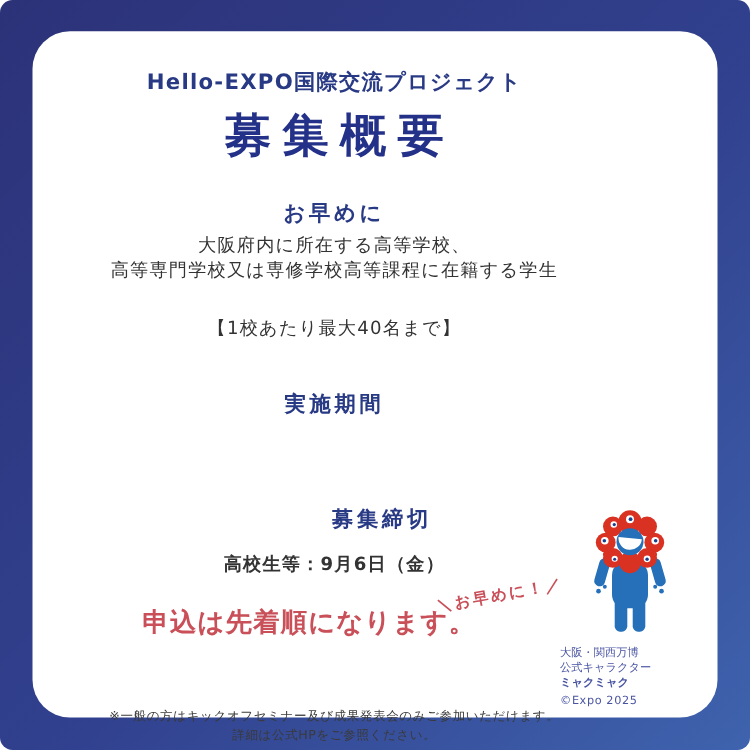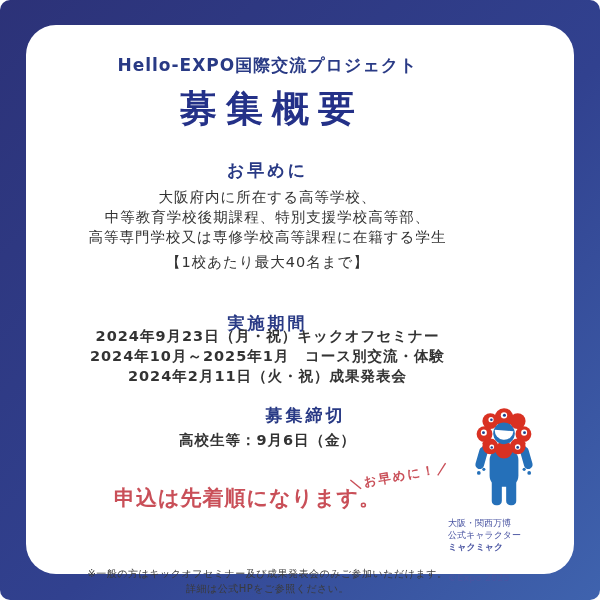--- a/index.html
+++ b/index.html
@@ -23,59 +23,53 @@
   .abs{position:absolute;left:0;width:535px;text-align:center;}
   .header-title{top:54px;font-size:17px;font-weight:700;color:var(--navy);letter-spacing:1px;}
   .main-title{top:84px;font-size:37px;font-weight:800;color:var(--title_navy);letter-spacing:9px;padding-left:9px;box-sizing:border-box;}
   .sec-heading{font-size:17px;font-weight:700;color:var(--navy);letter-spacing:3px;}
   .sec1-heading{top:159px;}
   .sec1-lines{top:187px;font-size:14.5px;font-weight:400;color:var(--body_text);line-height:20px;letter-spacing:1px;}
   .sec1-note{top:253px;font-size:14.5px;font-weight:400;color:var(--body_text);letter-spacing:1px;}
   .sec2-heading{top:312px;}
   .sec2-lines{top:326px;font-size:14.5px;font-weight:700;color:var(--body_text);line-height:20px;letter-spacing:1px;}
   .sec3-heading{top:404px;padding-left:38px;}
-  .sec3-line{top:431px;font-size:14.5px;font-weight:700;color:var(--body_text);letter-spacing:1px;}
+  .sec3-line{top:442px;font-size:14.5px;font-weight:700;color:var(--body_text);letter-spacing:1px;}
   .urgency{
     top:468px;left:330px;width:140px;text-align:center;
     font-size:12.5px;font-weight:700;color:var(--accent_red);
     transform:rotate(-10deg);letter-spacing:2px;
   }
   .highlight{top:484px;left:-20px;font-size:21px;font-weight:800;color:var(--accent_red);letter-spacing:1px;}
   .footnotes{top:518px;font-size:10px;font-weight:400;color:#3a3a3a;line-height:15px;letter-spacing:0.5px;margin-top:48px;}
   .mascot{position:absolute;left:466px;top:406px;width:76px;height:108px;}
   .mascot-caption{
     position:absolute;left:448px;top:517px;width:116px;text-align:left;
     font-size:9px;line-height:12px;color:var(--caption_blue);font-weight:500;
   }
   .mascot-caption .strong{font-weight:700;}
-  .mascot-caption .copyright{margin-top:19px;letter-spacing:0.5px;}
+  .mascot-caption .copyright{margin-top:2px;letter-spacing:0.5px;}
 </style>
 </head>
 <body>
 
 <div class="stage">
   <div class="card"></div>
 
   <div class="abs header-title">Hello-EXPO国際交流プロジェクト</div>
   <div class="abs main-title">募集概要</div>
 
   <div class="abs sec-heading sec1-heading">お早めに</div>
   <div class="abs sec1-lines">
     <div>大阪府内に所在する高等学校、</div>
-    <div>中等教育学校後期課程、特別支援学校高等部、</div>
     <div>高等専門学校又は専修学校高等課程に在籍する学生</div>
   </div>
   <div class="abs sec1-note">【1校あたり最大40名まで】</div>
 
   <div class="abs sec-heading sec2-heading">実施期間</div>
-  <div class="abs sec2-lines">
-    <div>2024年9月23日（月・祝）キックオフセミナー</div>
-    <div>2024年10月～2025年1月　コース別交流・体験</div>
-    <div>2024年2月11日（火・祝）成果発表会</div>
-  </div>
 
   <div class="abs sec-heading sec3-heading">募集締切</div>
   <div class="abs sec3-line">高校生等：9月6日（金）</div>
 
   <div class="urgency" style="position:absolute;">＼お早めに！／</div>
   <div class="abs highlight">申込は先着順になります。</div>
 
   <div class="abs footnotes">
     <div>※一般の方はキックオフセミナー及び成果発表会のみご参加いただけます。</div>
     <div>詳細は公式HPをご参照ください。</div>

